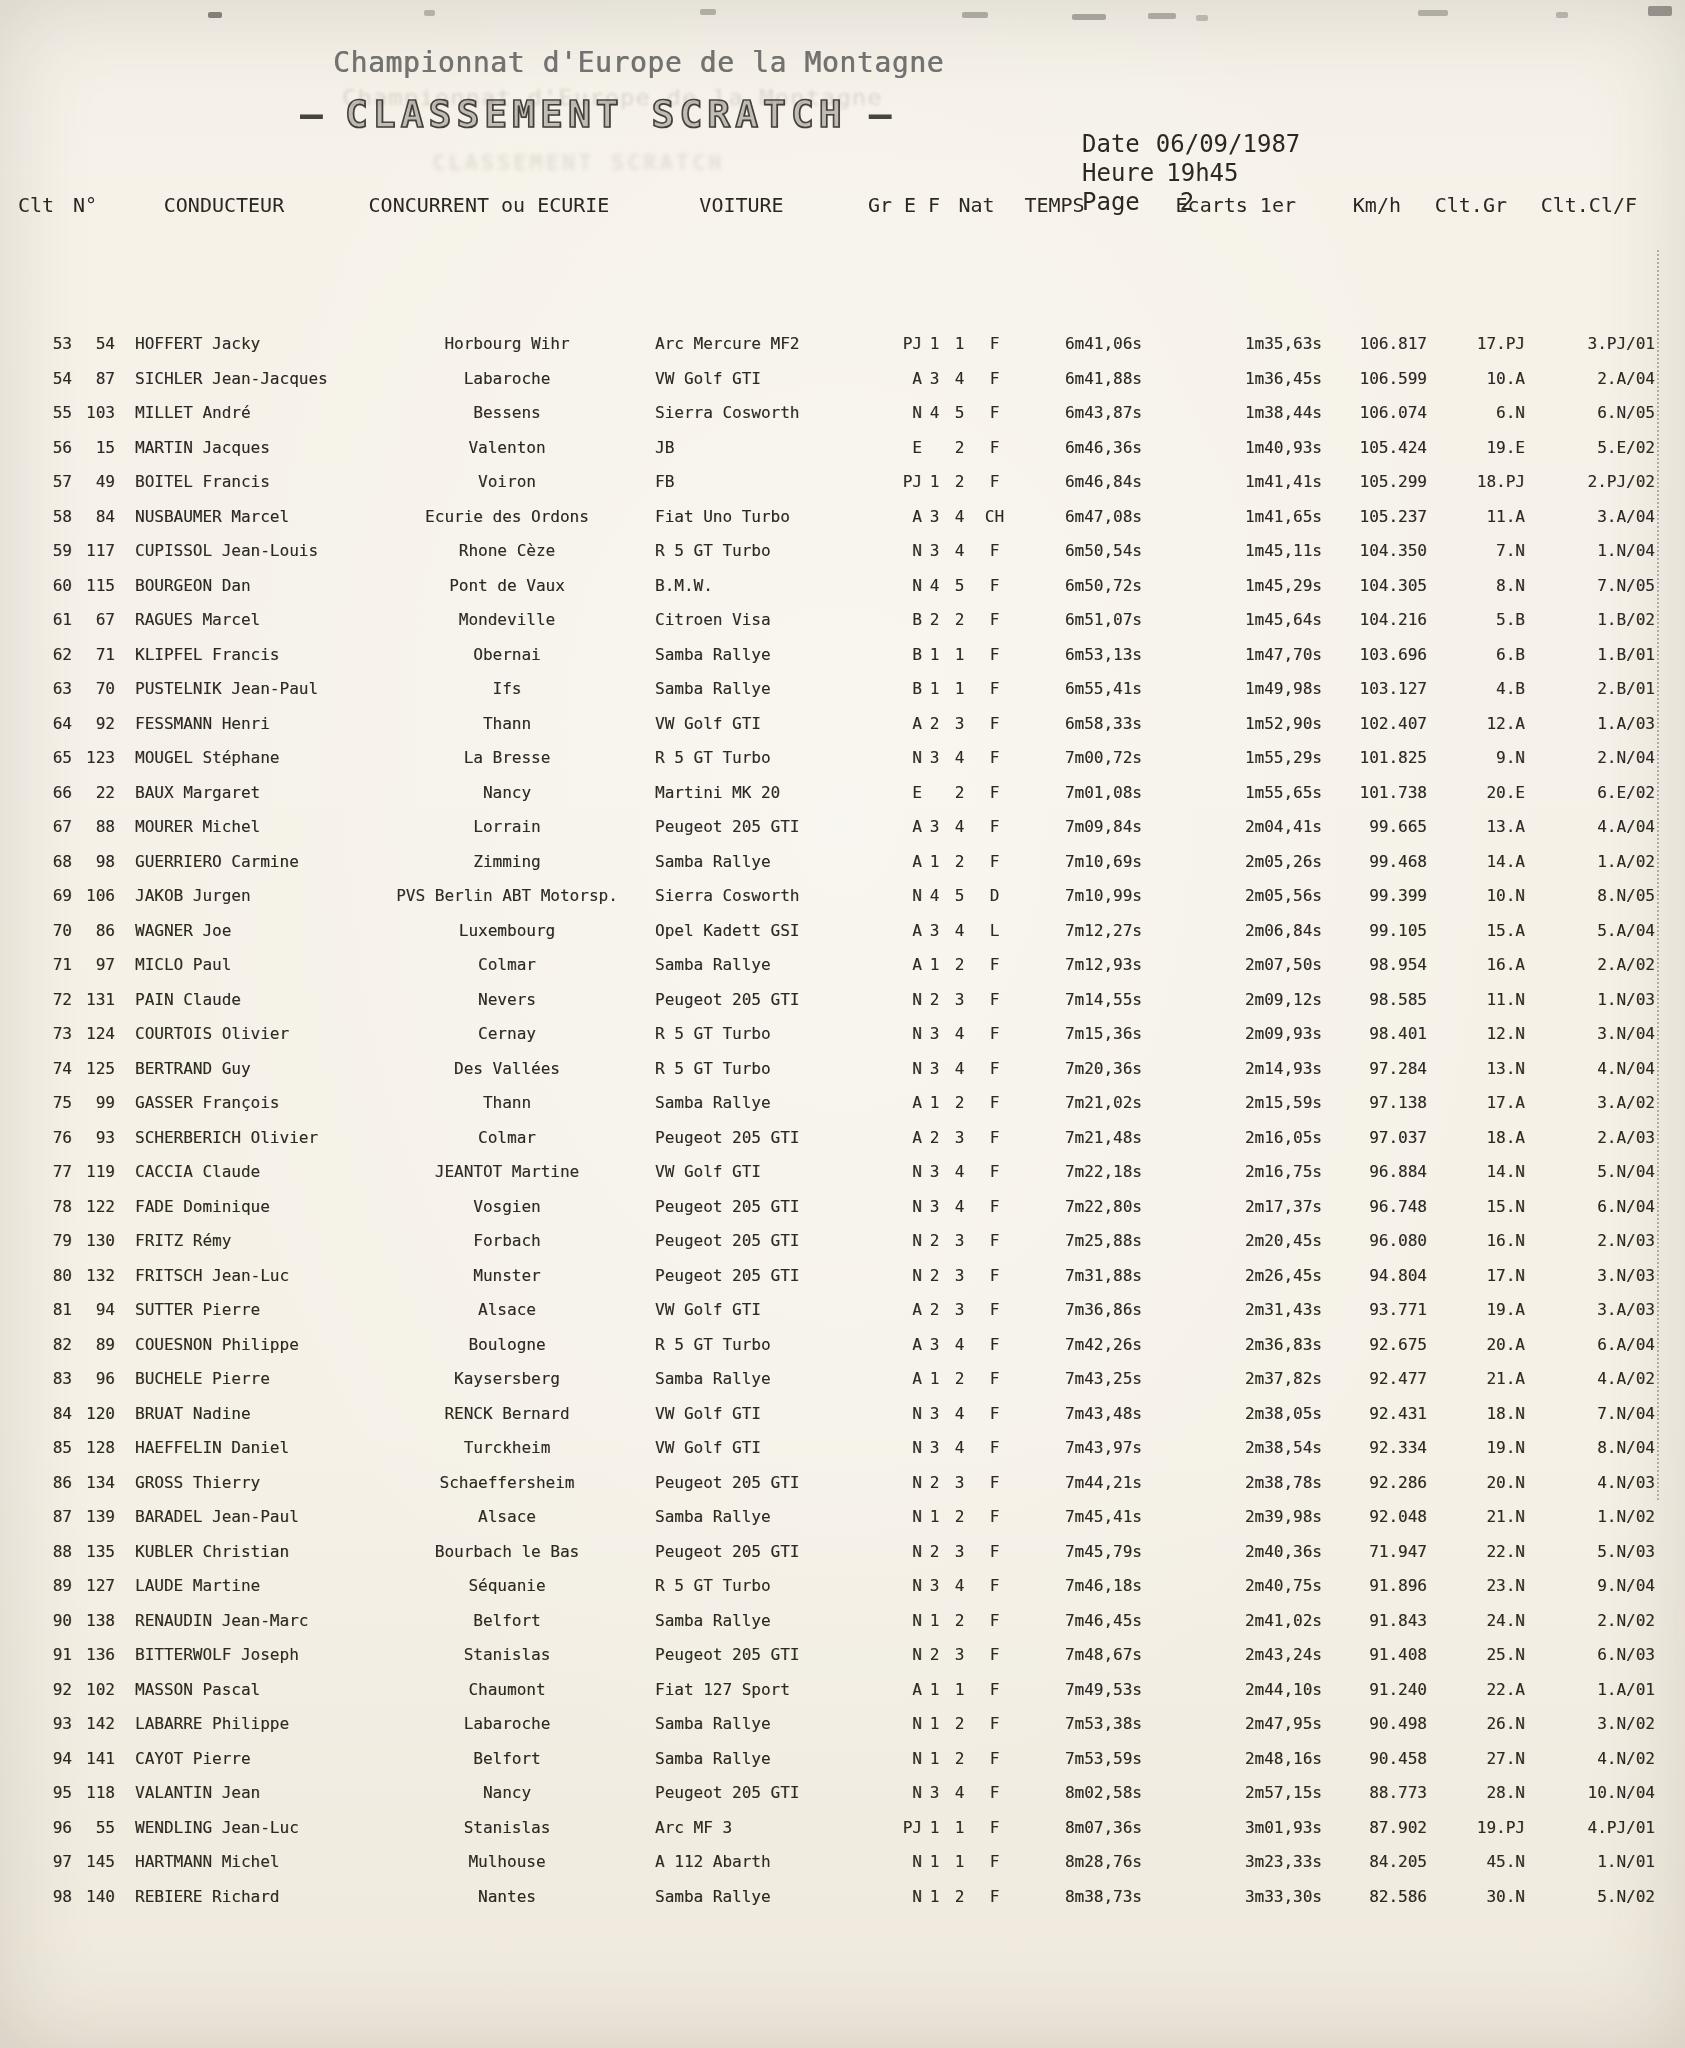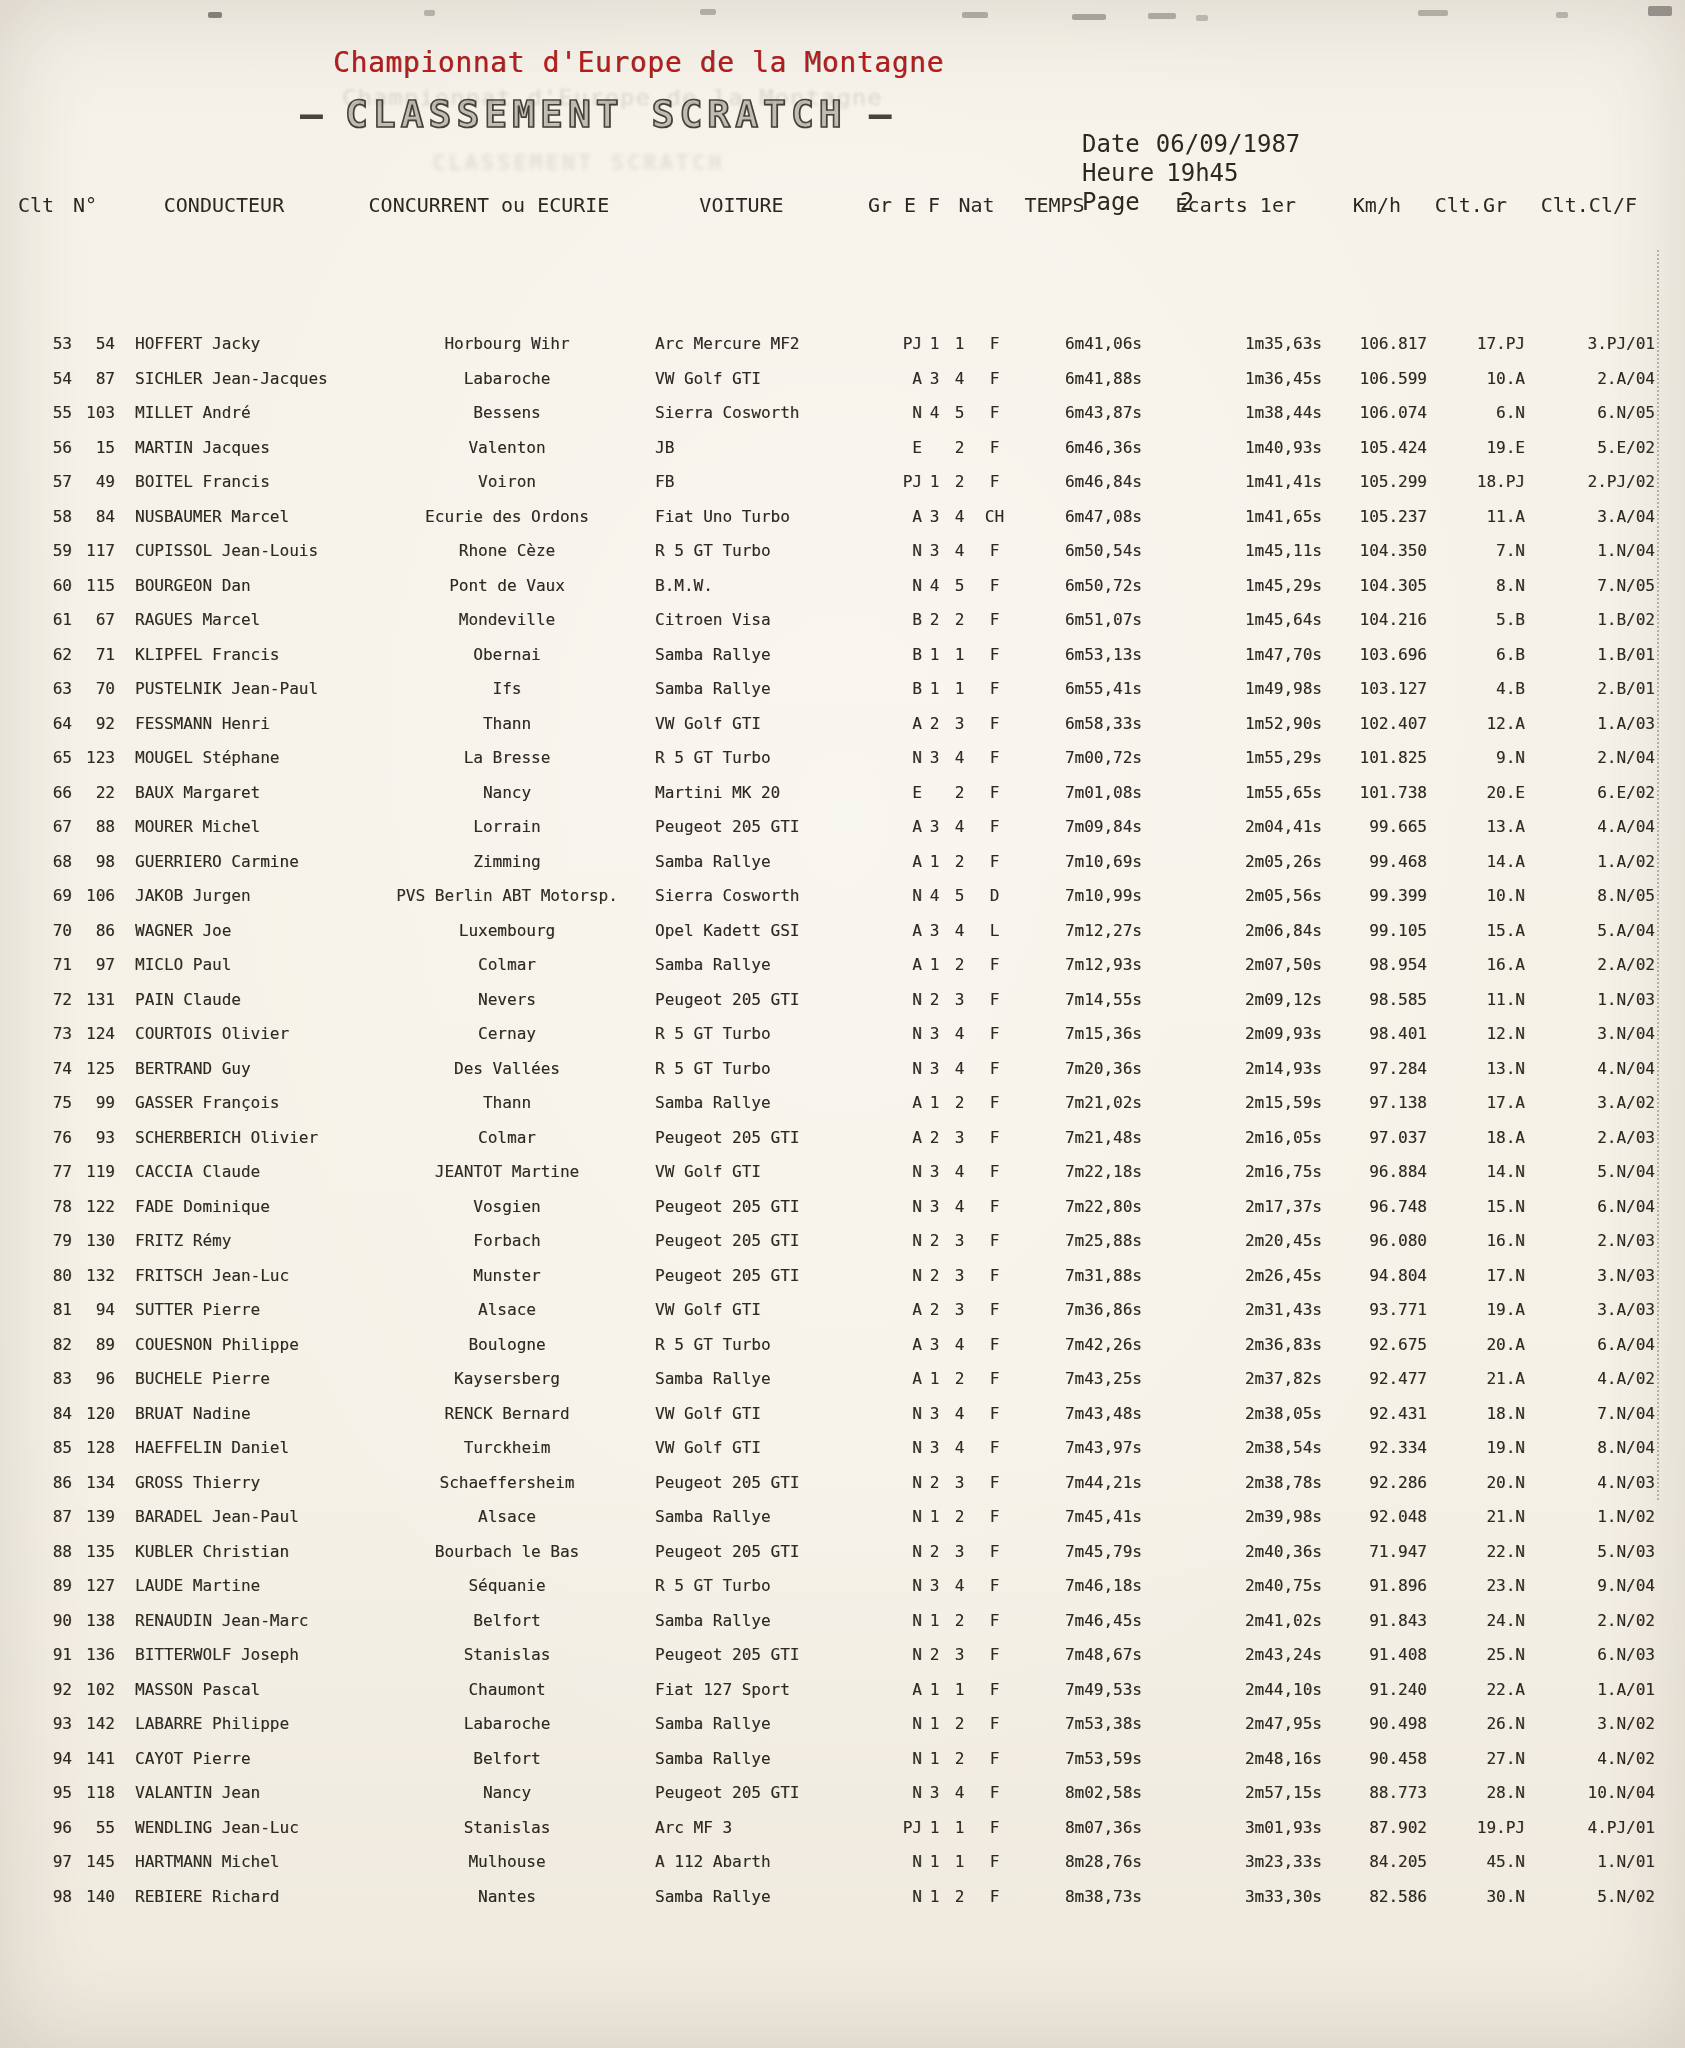--- a/index.html
+++ b/index.html
@@ -23,21 +23,21 @@
   .m5{left:1072px;top:14px;width:34px;opacity:.65;}
   .m6{left:1148px;top:13px;width:28px;opacity:.6;}
   .m7{left:1196px;top:15px;width:12px;opacity:.45;}
   .m8{left:1418px;top:10px;width:30px;opacity:.55;}
   .m9{left:1556px;top:12px;width:12px;opacity:.5;}
   .m10{left:1648px;top:6px;width:24px;height:10px;opacity:.8;}
   .edge-line{position:absolute;left:1657px;top:250px;height:1250px;width:0;
     border-left:2px dotted rgba(70,62,52,0.35);}
   
   .title{position:absolute;left:333px;top:46px;font-size:28px;letter-spacing:0.6px;
-    color:#b91c1c;text-shadow:0.6px 0.4px 0 rgba(36,33,28,0.55);white-space:nowrap;}
+    color:#737373;text-shadow:0.6px 0.4px 0 rgba(36,33,28,0.55);white-space:nowrap;}
   .ghost-title{position:absolute;left:342px;top:84px;font-size:24px;letter-spacing:1px;
     color:#6e6557;opacity:0.20;filter:blur(1.6px);white-space:nowrap;transform:scaleY(0.9);}
   .subtitle-row{position:absolute;left:300px;top:92px;font-size:38px;font-weight:bold;
     white-space:nowrap;display:flex;align-items:center;gap:22px;}
   .subtitle-dash{color:rgba(40,36,30,0.85);letter-spacing:0;}
   .subtitle-text{
     letter-spacing:5px;color:rgba(40,36,30,0.10);
     -webkit-text-stroke:1.7px rgba(43,39,33,0.85);
     text-shadow:1px 1px 0 rgba(43,39,33,0.18);}
   .ghost-subtitle{position:absolute;left:432px;top:150px;font-size:22px;font-weight:bold;

